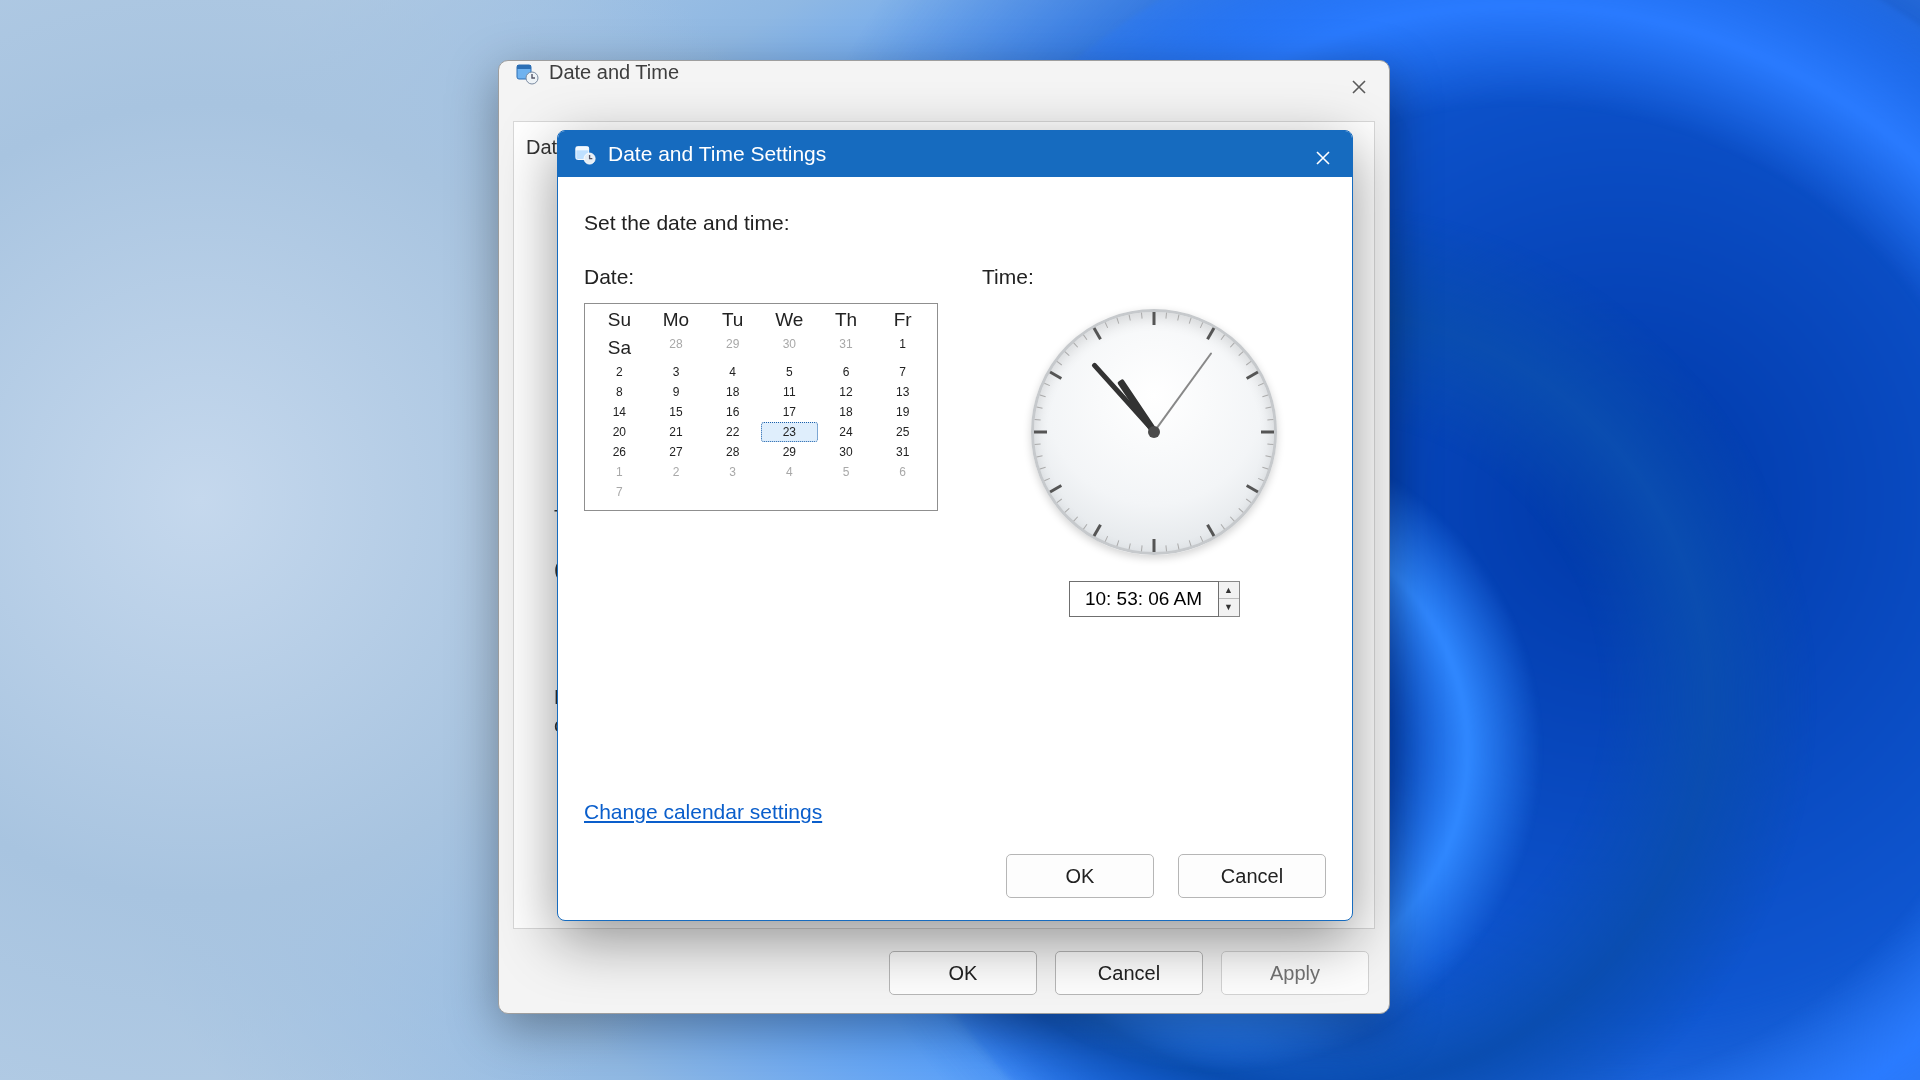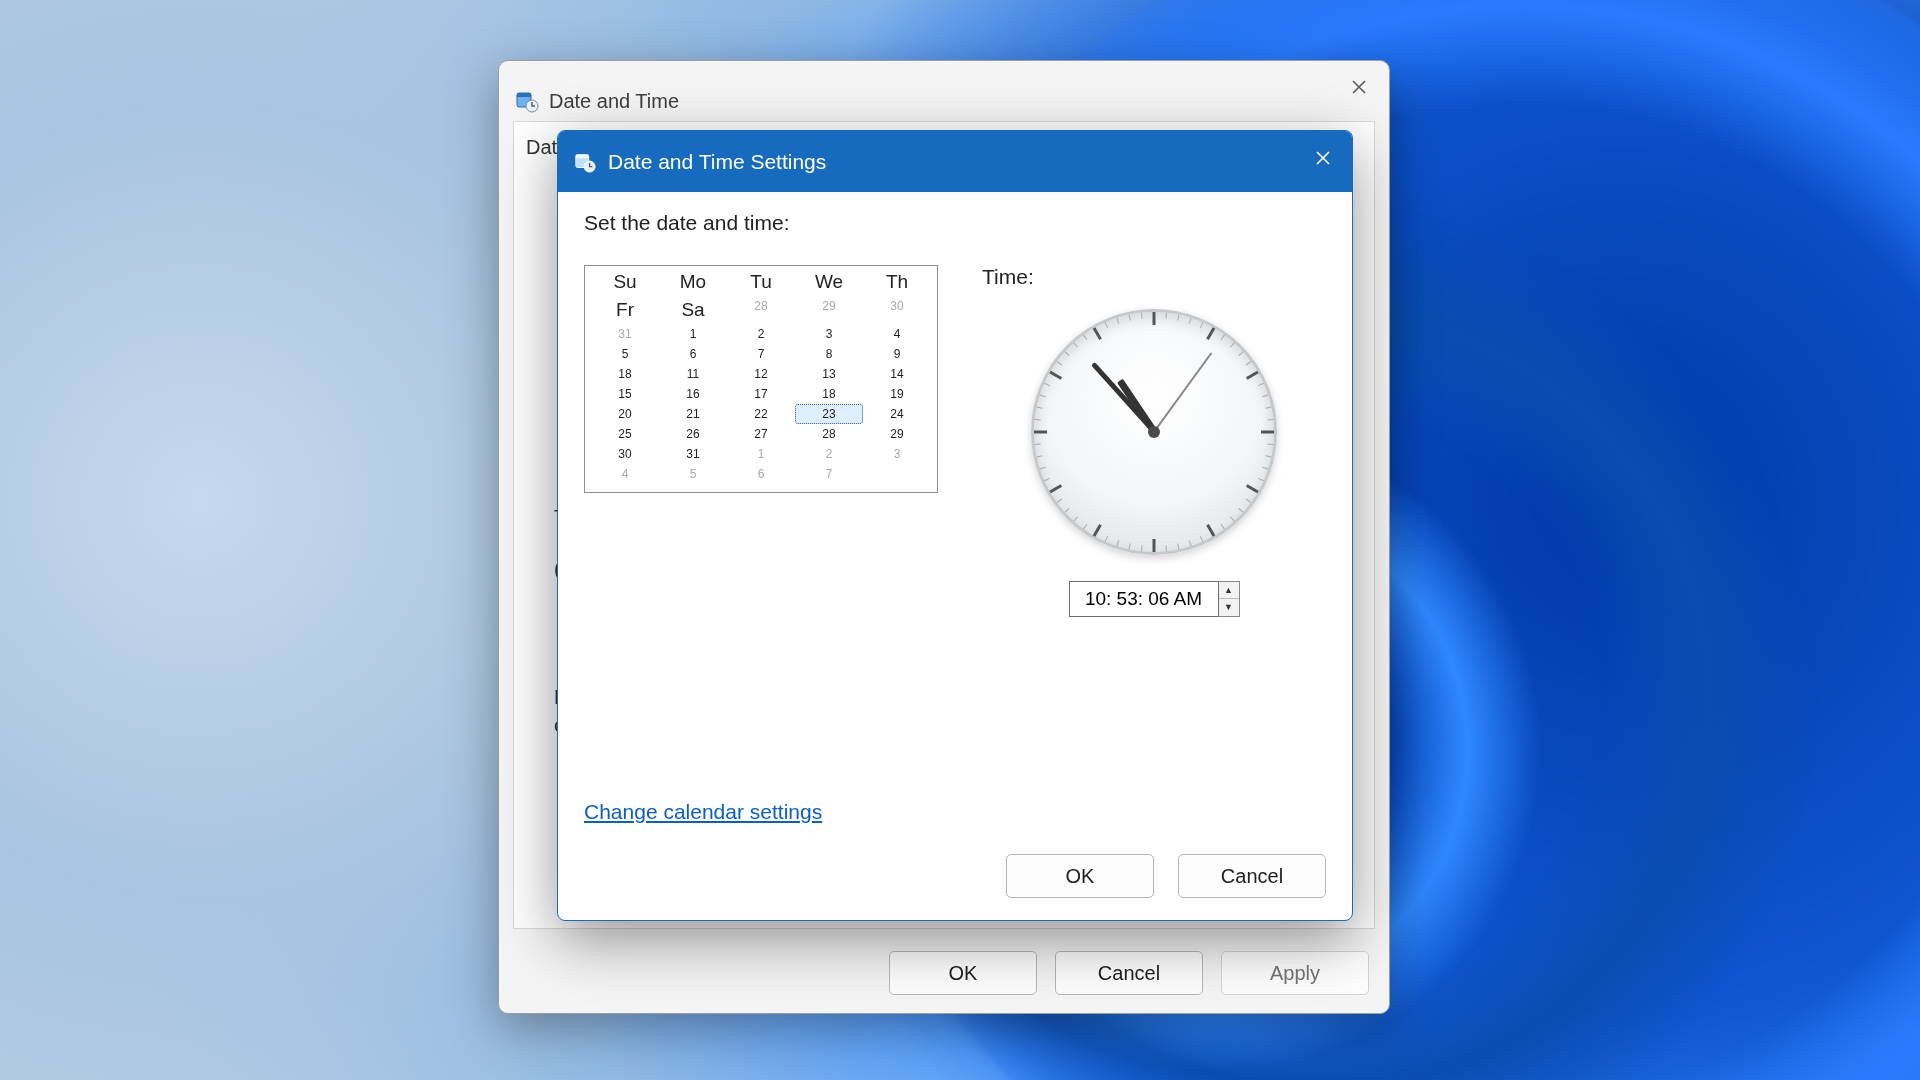--- a/index.html
+++ b/index.html
@@ -6,48 +6,48 @@
 .wallpaper{position:absolute;inset:0;background:radial-gradient(ellipse 1400px 1000px at 75% 55%,#0a4db0 0%,#1a6ee8 30%,#4f9cff 55%,#8fb8e3 75%,#b3cce5 100%);overflow:hidden}
 .swirl{position:absolute;border-radius:50%;filter:blur(2px)}
 .s1{width:1800px;height:1800px;right:-600px;top:-400px;background:radial-gradient(circle,#0038a8 0%,#0f56d0 40%,transparent 70%)}
 .s2{width:1400px;height:1400px;right:-300px;top:-100px;background:radial-gradient(circle,transparent 50%,#2a7bff 60%,transparent 75%)}
 .s3{width:1000px;height:1000px;right:100px;top:200px;background:radial-gradient(circle,transparent 40%,#0a4db0 55%,transparent 70%)}
 .s4{width:700px;height:700px;right:350px;top:400px;background:radial-gradient(circle,transparent 35%,#3088ff 50%,transparent 65%)}
 .bloom-l{position:absolute;left:-500px;top:-200px;width:1400px;height:1400px;border-radius:50%;background:radial-gradient(circle,#c5d8ed 0%,#a8c4e0 40%,transparent 70%)}
 
 
 .parent-window{position:absolute;left:498px;top:60px;width:890px;height:952px;background:#f4f4f4;border:1px solid #9e9e9e;border-radius:10px;box-shadow:0 14px 50px rgba(0,0,0,.35)}
-.parent-titlebar{height:52px;display:flex;align-items:flex-end;padding:0 16px;position:relative}
+.parent-titlebar{height:52px;display:flex;align-items:flex-start;padding:0 16px;position:relative}
 .parent-titlebar .ic{margin-right:10px}
 .parent-title{font-size:20px;color:#3e3e3e}
 .parent-close{position:absolute;right:10px;top:8px;width:40px;height:36px;display:flex;align-items:center;justify-content:center;color:#5a5a5a;font-size:20px;border-radius:4px}
 .parent-body{position:absolute;left:14px;right:14px;top:60px;bottom:84px;background:#fff;border:1px solid #d8d8d8}
 .parent-tab{position:absolute;left:12px;top:14px;font-size:20px;color:#333}
 .parent-peek{position:absolute;left:40px;font-size:20px;color:#333}
 .parent-footer{position:absolute;left:0;right:0;bottom:0;height:80px;display:flex;align-items:center;justify-content:flex-end;gap:18px;padding-right:20px}
 .win-btn{min-width:146px;height:42px;background:#fdfdfd;border:1px solid #b6b6b6;border-radius:5px;font-size:20px;color:#222;display:flex;align-items:center;justify-content:center;cursor:pointer}
 .win-btn.disabled{color:#737373;border-color:#d2d2d2}
 
 
 .modal{position:absolute;left:557px;top:130px;width:794px;height:789px;background:#fff;border:1px solid #166bbf;border-radius:8px;overflow:hidden;box-shadow:0 18px 60px rgba(0,0,0,.42)}
-.modal-titlebar{height:61px;background:#166bbf;display:flex;align-items:center;padding:0 16px;position:relative;color:#fff}
+.modal-titlebar{height:46px;background:#166bbf;display:flex;align-items:center;padding:0 16px;position:relative;color:#fff}
 .modal-titlebar .ic{margin-right:12px}
 .modal-title{font-size:21px}
 .modal-close{position:absolute;right:8px;top:8px;width:42px;height:38px;display:flex;align-items:center;justify-content:center;color:#fff;font-size:20px;border-radius:4px}
 .modal-body{position:absolute;left:26px;right:26px;top:74px;bottom:90px}
 .instr{font-size:21px;color:#222;margin:6px 0 30px 0}
 .cols{display:flex;gap:44px}
 .col-label{font-size:21px;color:#222;margin-bottom:14px}
 
 
 .calendar{width:352px;border:1px solid #8f8f8f;background:#fff}
 .cal-head{height:40px;display:flex;align-items:center;justify-content:center;position:relative;font-size:21px}
 .cal-nav{position:absolute;width:26px;height:26px;display:flex;align-items:center;justify-content:center;color:#222;cursor:pointer}
 .cal-prev{left:10px}.cal-next{right:10px}
-.cal-grid{display:grid;grid-template-columns:repeat(5,1fr);padding:2px 6px 8px}
+.cal-grid{display:grid;grid-template-columns:repeat(6,1fr);padding:2px 6px 8px}
 .cal-dh{text-align:center;font-size:19px;color:#222;padding:3px 0}
 .cal-d{text-align:center;font-size:12px;color:#222;padding:2px 0;cursor:pointer;border:1px solid transparent}
 .cal-d.other{color:#a8a8a8}
 .cal-d.sel{border:1px dotted #1a5faa;background:#dfeefc;border-radius:3px}
 
 
 .clock-col{flex:1;display:flex;flex-direction:column;align-items:center}
 .clock{width:240px;height:240px;border-radius:50%;position:relative;background:radial-gradient(circle at 50% 35%,#ffffff 0%,#f3f5f7 55%,#d8dde1 100%);border:3px solid #c6c9cc;box-shadow:inset 0 6px 14px rgba(0,0,0,.12),0 3px 8px rgba(0,0,0,.18);margin-top:6px}
 .clock::after{content:"";position:absolute;left:50%;top:50%;width:12px;height:12px;background:#4b4b4b;border-radius:50%;transform:translate(-50%,-50%)}
 .hand{position:absolute;left:50%;top:50%;transform-origin:50% 100%;background:#333;border-radius:2px}
@@ -123,20 +123,21 @@
       <svg width="16" height="16" viewBox="0 0 16 16">
           <path d="M2 2 L14 14 M14 2 L2 14" stroke="#fff" stroke-width="1.6"></path>
         </svg>
     </div>
   </div>
 
   <div class="modal-body">
     <div class="instr">Set the date and time:</div>
     <div class="cols">
       <div>
+        <div class="col-label">Date:</div>
         <div class="calendar">
           <div class="cal-grid" id="cal-grid">
               <div class="cal-dh">Su</div>
               <div class="cal-dh">Mo</div>
               <div class="cal-dh">Tu</div>
               <div class="cal-dh">We</div>
               <div class="cal-dh">Th</div>
               <div class="cal-dh">Fr</div>
               <div class="cal-dh">Sa</div>
               <div class="cal-d other">28</div>

